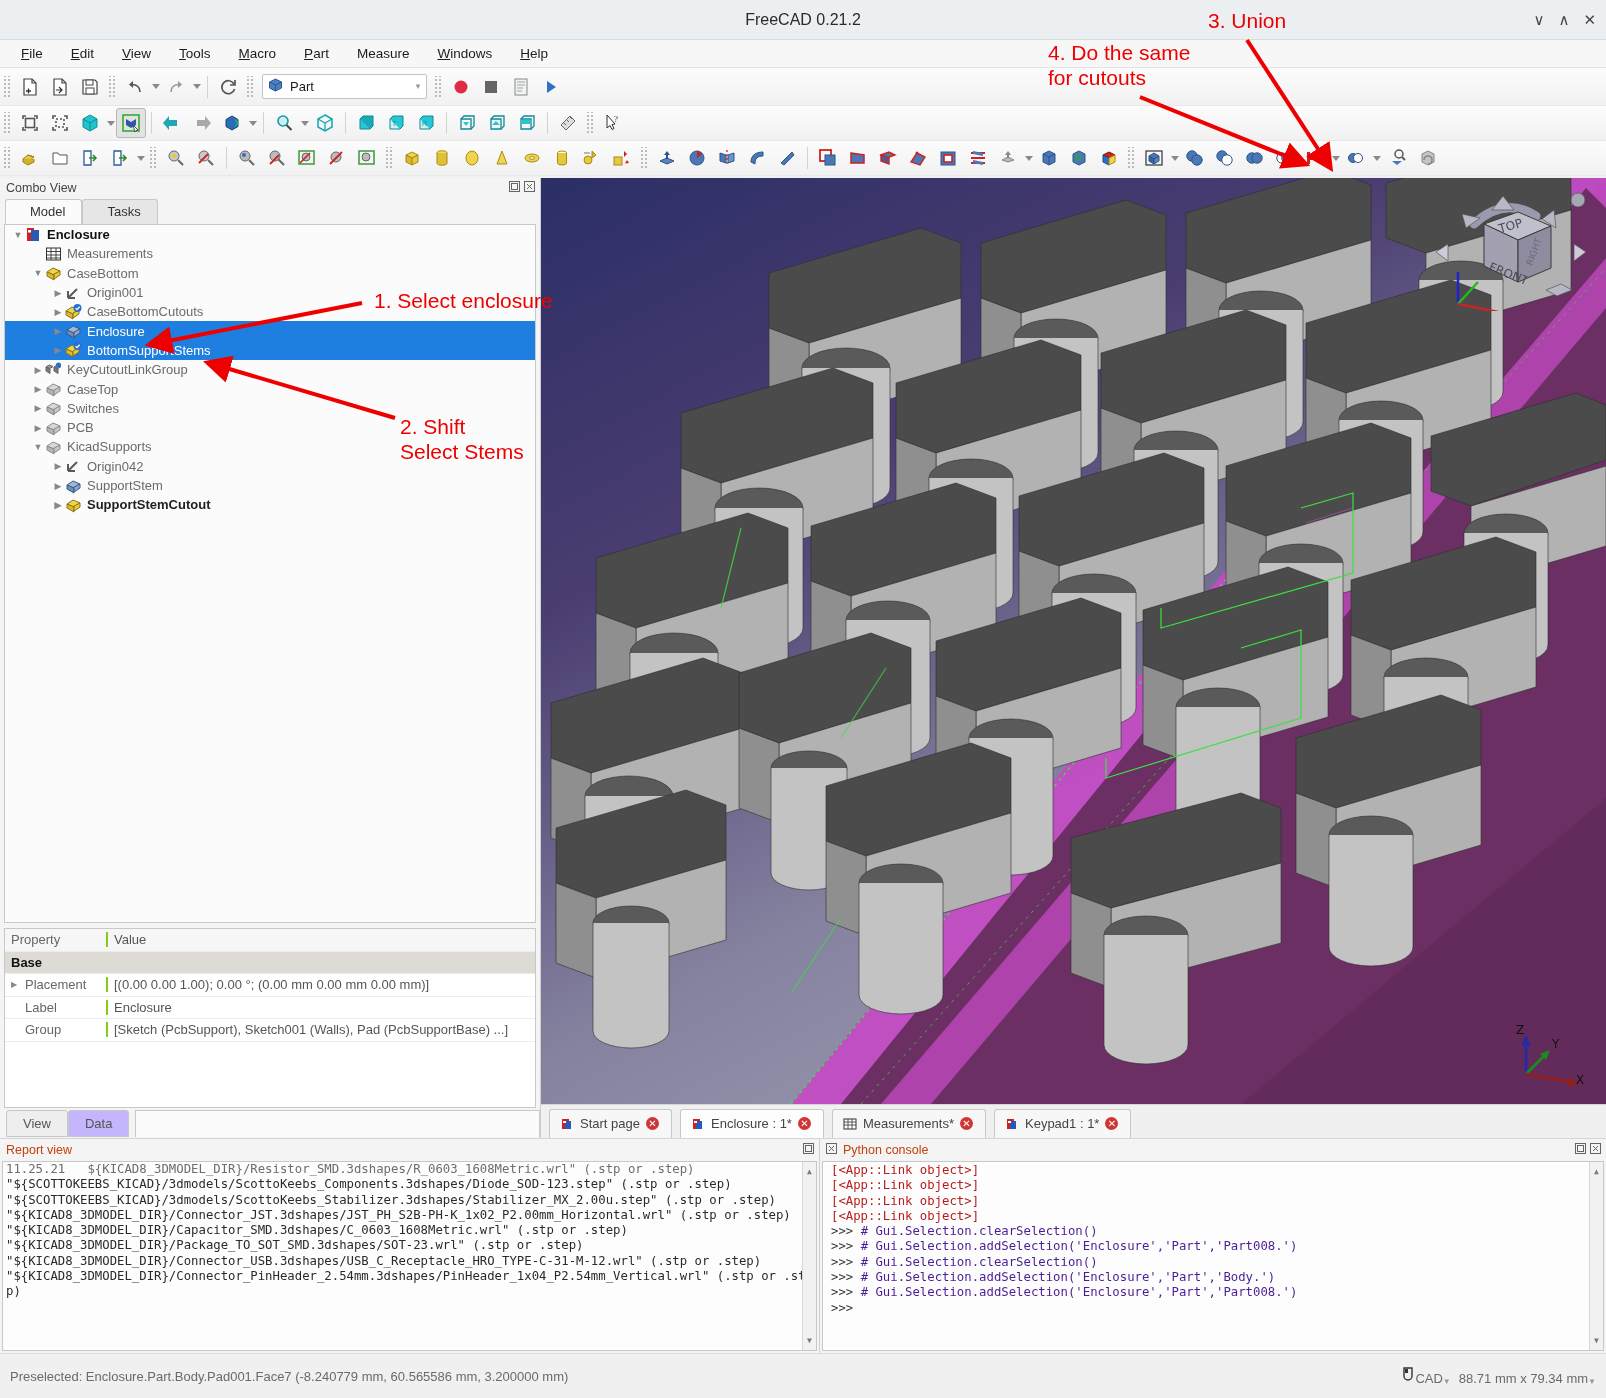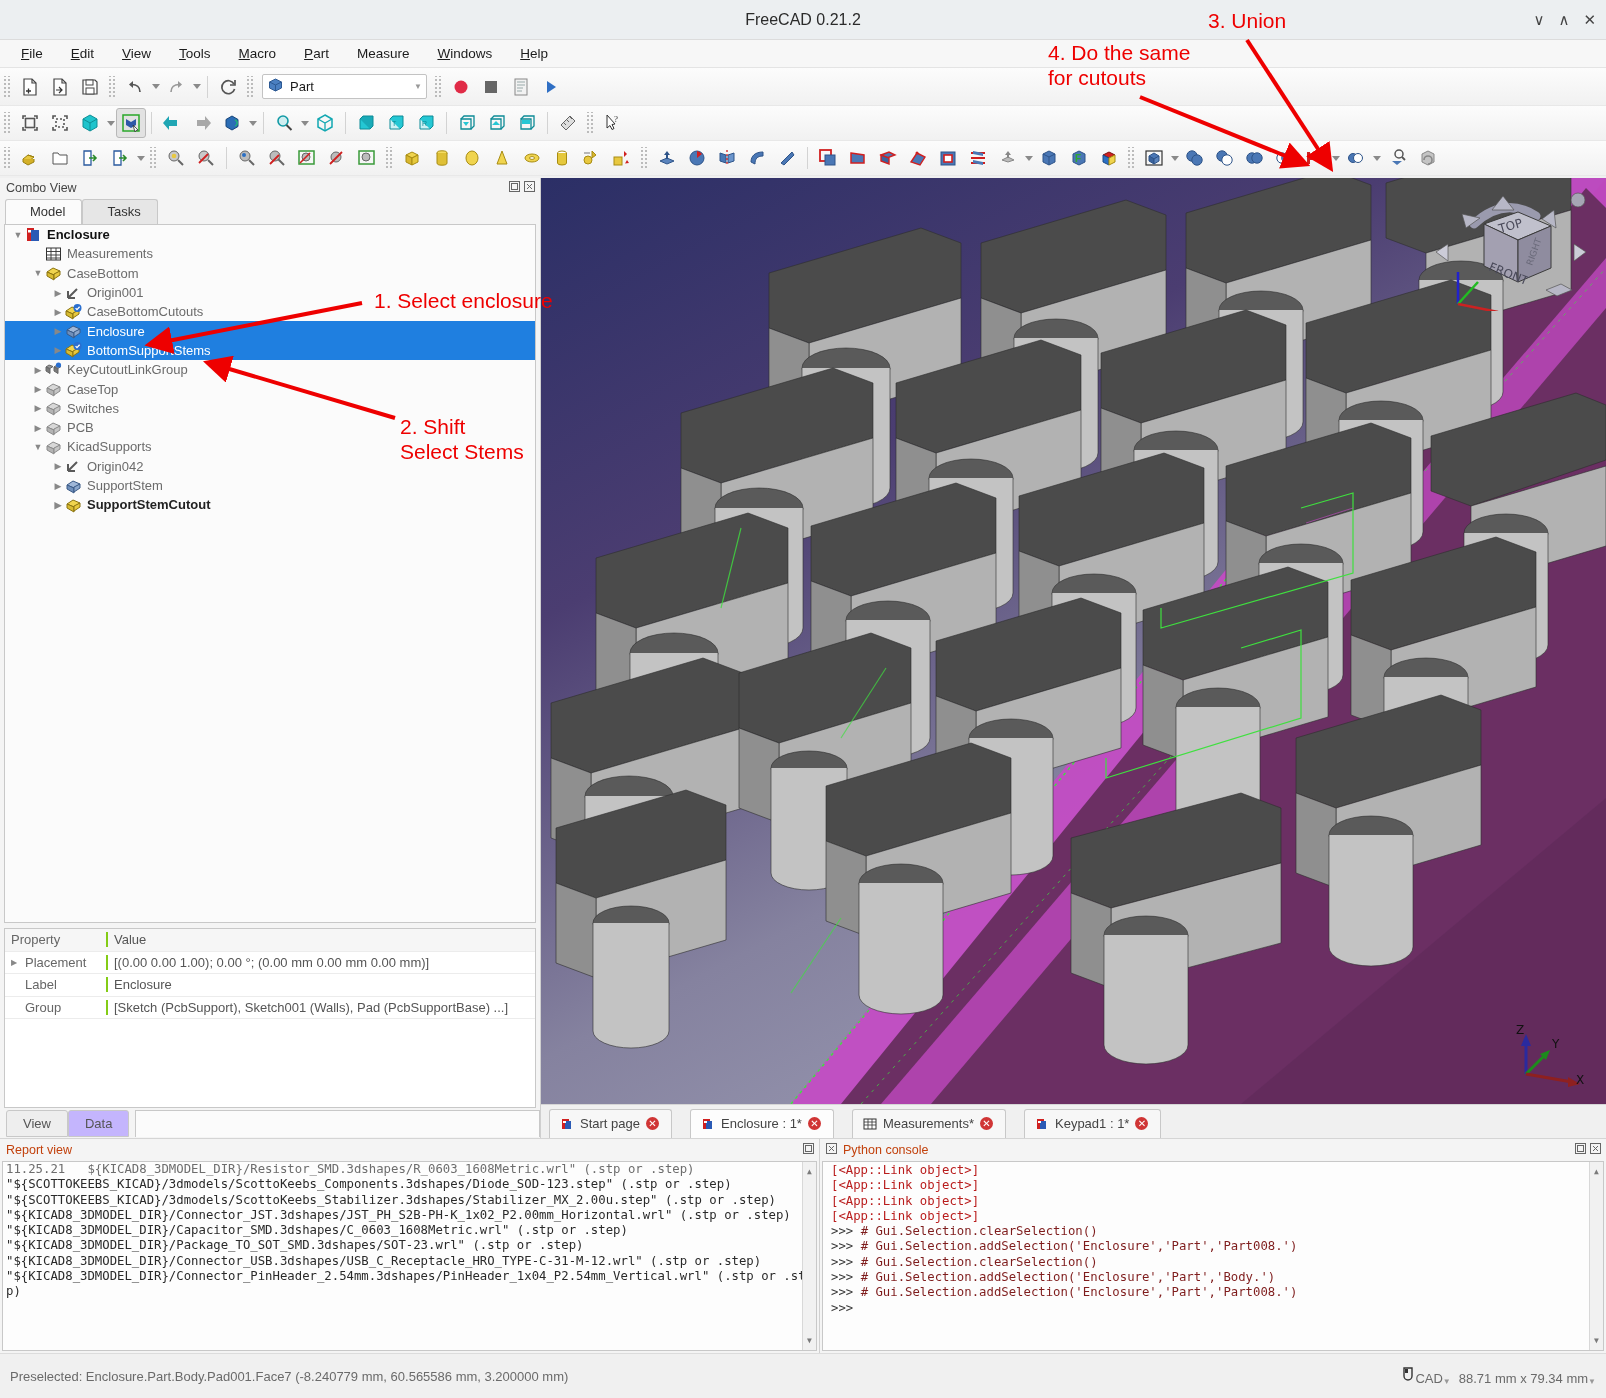--- a/index.html
+++ b/index.html
@@ -94,21 +94,21 @@
            background:#c4b5fd; color:#555; border-radius:3px 3px 0 0; }
   .vdtab.sel { background:#eee; }
   .vdfill { flex:1; border:1px solid #c8c8c8; border-bottom:none; margin-left:6px;
             background:#fbfbfb; height:27px; }
 
   
   .viewwrap { flex:1; position:relative; display:flex; flex-direction:column;
               background:#f4f4f4; }
   .view3d { flex:1; position:relative; overflow:hidden;
             background:linear-gradient(160deg,#2c3067 0%,#43396e 18%,#6d5a82 42%,#8b8aa5 62%,#9a9ab2 100%); }
-  .viewtabs { height:34px; display:flex; align-items:flex-end; padding-left:8px; gap:18px;
+  .viewtabs { height:34px; display:flex; align-items:flex-end; padding-left:8px; gap:8px;
               background:#f0f0f0; border-top:1px solid #d5d5d5; }
   .vtab { display:flex; align-items:center; gap:6px; padding:6px 12px 7px 10px;
           background:#f7f7f7; border:1px solid #c8c8c8; border-bottom:none;
           border-radius:3px 3px 0 0; font-size:13px; color:#444; }
   .vtab.sel { background:#fdfdfd; }
   .closeX { width:13px; height:13px; border-radius:50%; background:#d03535;
             color:#fff; font-size:10px; line-height:13px; text-align:center;
             font-family:"DejaVu Sans", sans-serif; }
 
   
@@ -120,21 +120,21 @@
   .dockhdr { height:22px; display:flex; align-items:center; padding:0 6px;
              font-size:12.5px; color:#c2410c; position:relative; }
   .dockhdr .pbtns { position:absolute; right:5px; display:flex; gap:4px; }
   .logbox { flex:1; background:#fdfdfd; border:1px solid #c8c8c8; margin:0 2px 2px 2px;
             font-family:"DejaVu Sans Mono", monospace; font-size:12.3px;
             overflow:hidden; position:relative; padding:1px 3px; line-height:15.3px; }
   .logline { white-space:pre-wrap; word-break:break-all; color:#2a2a2a; }
   .logline.cut { color:#6d6d6d; }
   .pyline { white-space:pre; color:#0a0a0a; }
   .pyline .prompt { color:#3a3a3a; }
-  .pyline .cmt { color:#7f1d1d;text-align:right; }
+  .pyline .cmt { color:#4c1d95;text-align:right; }
   .pyline.obj { color:#b91c1c; }
   .vscroll { position:absolute; right:0; top:0; width:14px; height:100%;
              background:#f1f1f1; border-left:1px solid #d8d8d8;
              display:flex; flex-direction:column; justify-content:space-between;
              align-items:center; }
   .vscroll .arrow { font-size:8px; color:#7a7a7a; padding:2px 0; }
 
   
   .statusbar { position:absolute; left:0; bottom:0; right:0; height:45px;
                background:#f0f0f0; border-top:1px solid #dcdcdc;
@@ -838,20 +838,24 @@
             <span>SupportStemCutout</span>
           </div>
         </div>
 
       <div class="propsplit"></div>
 
       <div class="propbox">
         <div class="prow hdr">
           <div class="pcell-k">Property</div>
           <div class="pcell-v">Value</div>
+        </div>
+        <div class="prow grp">
+          <div class="pcell-k">Base</div>
+          <div class="pcell-v"></div>
         </div>
         <div class="prow">
           <div class="pcell-k">
             <span class="expander">▶</span>
             <span>Placement</span>
           </div>
           <div class="pcell-v">[(0.00 0.00 1.00); 0.00 °; (0.00 mm  0.00 mm  0.00 mm)]</div>
         </div>
         <div class="prow">
           <div class="pcell-k">

